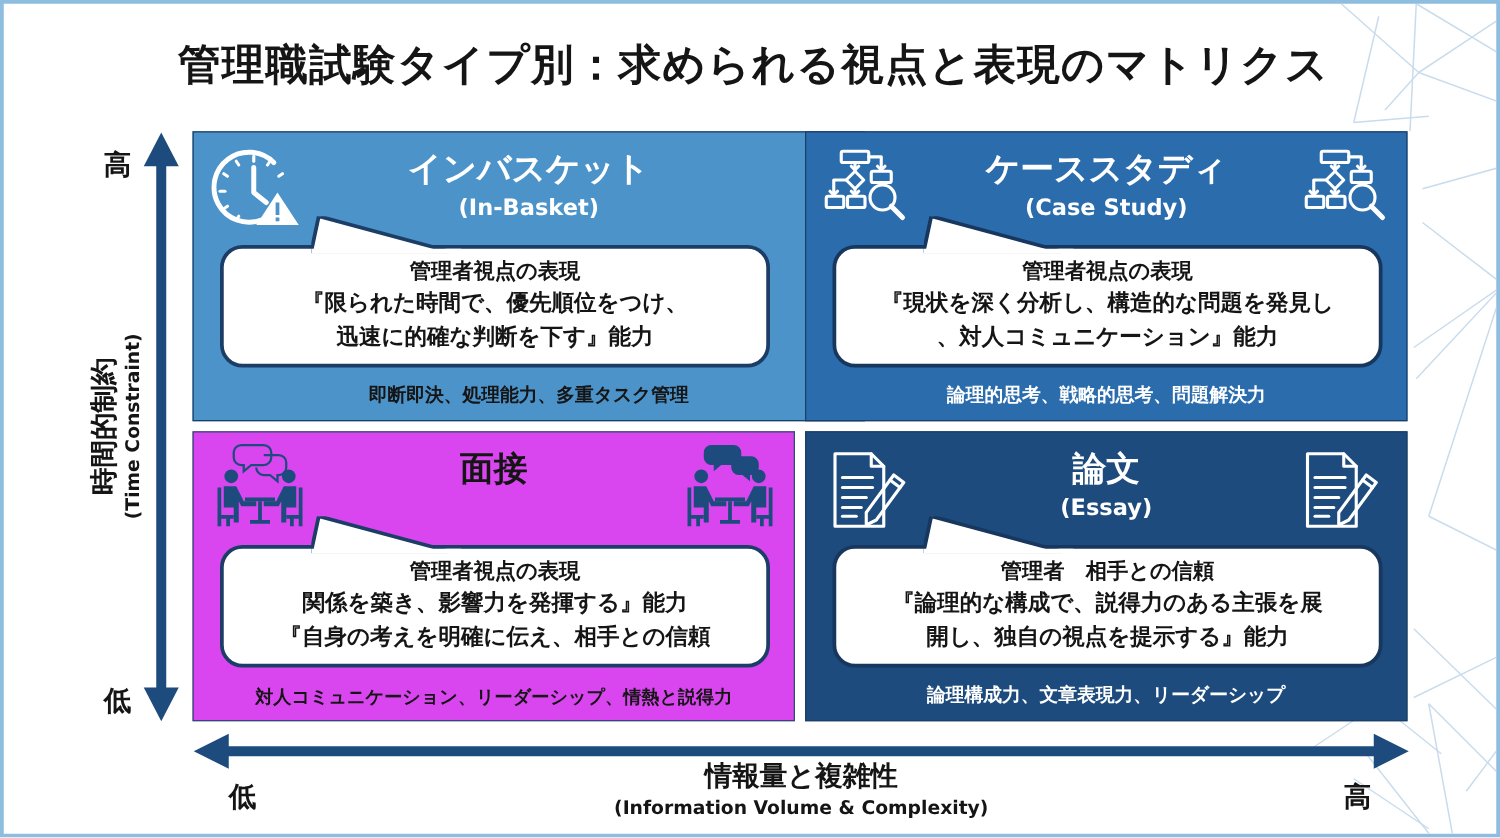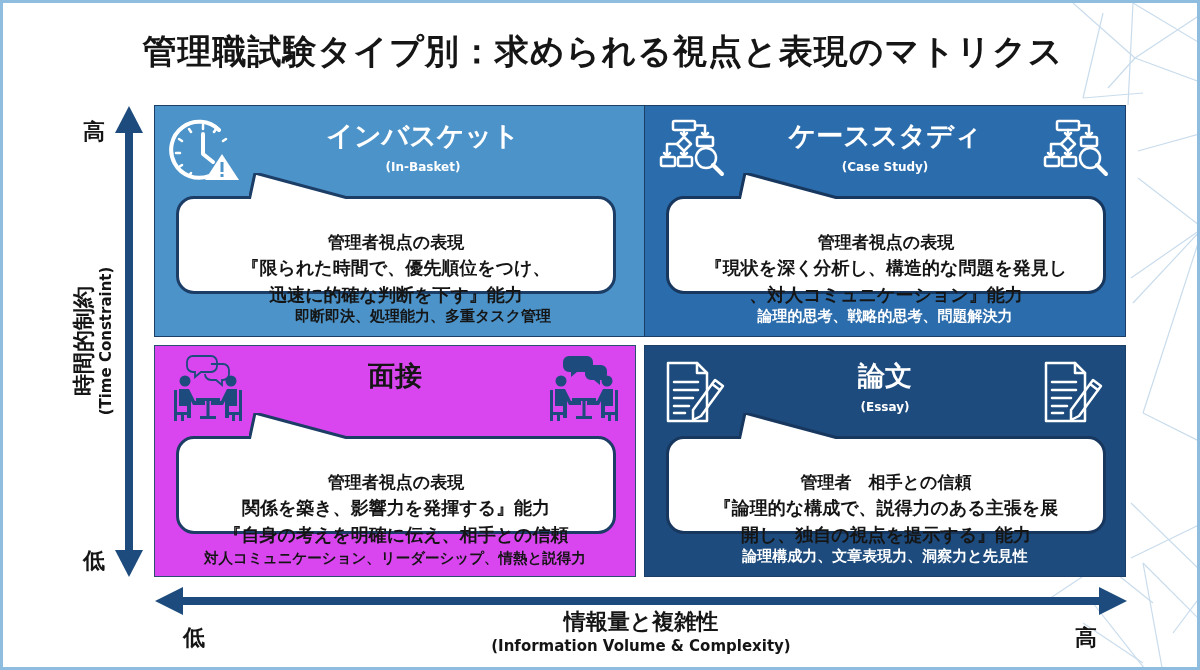--- a/index.html
+++ b/index.html
@@ -38,37 +38,37 @@
     .h-axis-label .en { display: block; font-size: 15px; font-weight: bold; color: #151515; line-height: 22px; }
 
     
     .quad { position: absolute; border: 1px solid #1b3f66; }
     .q-tl { left: 151px; top: 102px; width: 538px; height: 232px; background: #4c93c9; padding-left: 43px; }
     .q-tr { left: 641px; top: 102px; width: 482px; height: 232px; background: #2b6dac; }
     .q-bl { left: 151px; top: 342px; width: 482px; height: 232px; background: #d946ef; border-color: #2b4d70; }
     .q-br { left: 641px; top: 342px; width: 482px; height: 232px; background: #1d4b7d; }
 
     .q-title { position: absolute; left: 0; top: 14px; width: 100%; text-align: center; font-size: 27px; font-weight: bold; line-height: 32px; }
-    .q-sub   { position: absolute; left: 0; top: 50px; width: 100%; text-align: center; font-size: 12px; font-weight: bold; line-height: 22px; }
+    .q-sub   { position: absolute; left: 0; top: 50px; width: 100%; text-align: center; font-size: 18px; font-weight: bold; line-height: 22px; }
     .q-tl .q-title, .q-tl .q-sub, .q-tr .q-title, .q-tr .q-sub, .q-br .q-title, .q-br .q-sub { color: #ffffff; }
     .q-bl .q-title, .q-bl .q-sub { color: #151515; }
 
     .q-foot { position: absolute; left: 0; top: 200px; width: 100%; text-align: center; font-size: 15px; font-weight: bold; line-height: 20px; }
     .q-tl .q-foot { color: #151515; }
     .q-tr .q-foot, .q-br .q-foot { color: #ffffff; }
     .q-bl .q-foot { color: #151515; top: 202px; font-size: 14.5px; }
 
     .bubble {
       position: absolute; left: 21px; top: 90px; width: 440px; height: 98px;
       background: #ffffff; border: 3px solid #1c3d66; border-radius: 18px;
       text-align: center; padding-top: 6px;
     }
     .q-tr .bubble, .q-br .bubble { border-color: #17375e; }
     .bubble-tail { position: absolute; left: 70px; top: -26px; width: 120px; height: 30px; }
-    .bubble .b-head { display: block; font-size: 17px; font-weight: bold; color: #151515; line-height: 24px; position: relative; margin-top: 25px; }
+    .bubble .b-head { display: block; font-size: 17px; font-weight: bold; color: #151515; line-height: 24px; position: relative; }
     .bubble .b-line { display: block; font-size: 18px; font-weight: bold; color: #151515; line-height: 27px; position: relative; white-space: nowrap; text-align: center; }
 
     .icon { position: absolute; }
     .icon svg { width: 100%; height: 100%; display: block; }
   </style>
 </head>
 <body>
 
 <div class="frame">
 
@@ -299,16 +299,16 @@
     <div class="q-sub">(Essay)</div>
     <div class="bubble">
       <svg class="bubble-tail" viewBox="0 0 120 30">
         <polygon points="0,28 6,0 110,28" fill="#ffffff" stroke="#17375e" stroke-width="3" stroke-linejoin="round"></polygon>
         <rect x="0" y="26" width="120" height="6" fill="#ffffff"></rect>
       </svg>
       <span class="b-head">管理者　相手との信頼</span>
       <span class="b-line">『論理的な構成で、説得力のある主張を展</span>
       <span class="b-line">開し、独自の視点を提示する』能力</span>
     </div>
-    <div class="q-foot">論理構成力、文章表現力、洞察力と先見性</div>
+    <div class="q-foot">論理構成力、文章表現力、リーダーシップ</div>
   </div>
 
 </div>
 
 </body></html>

